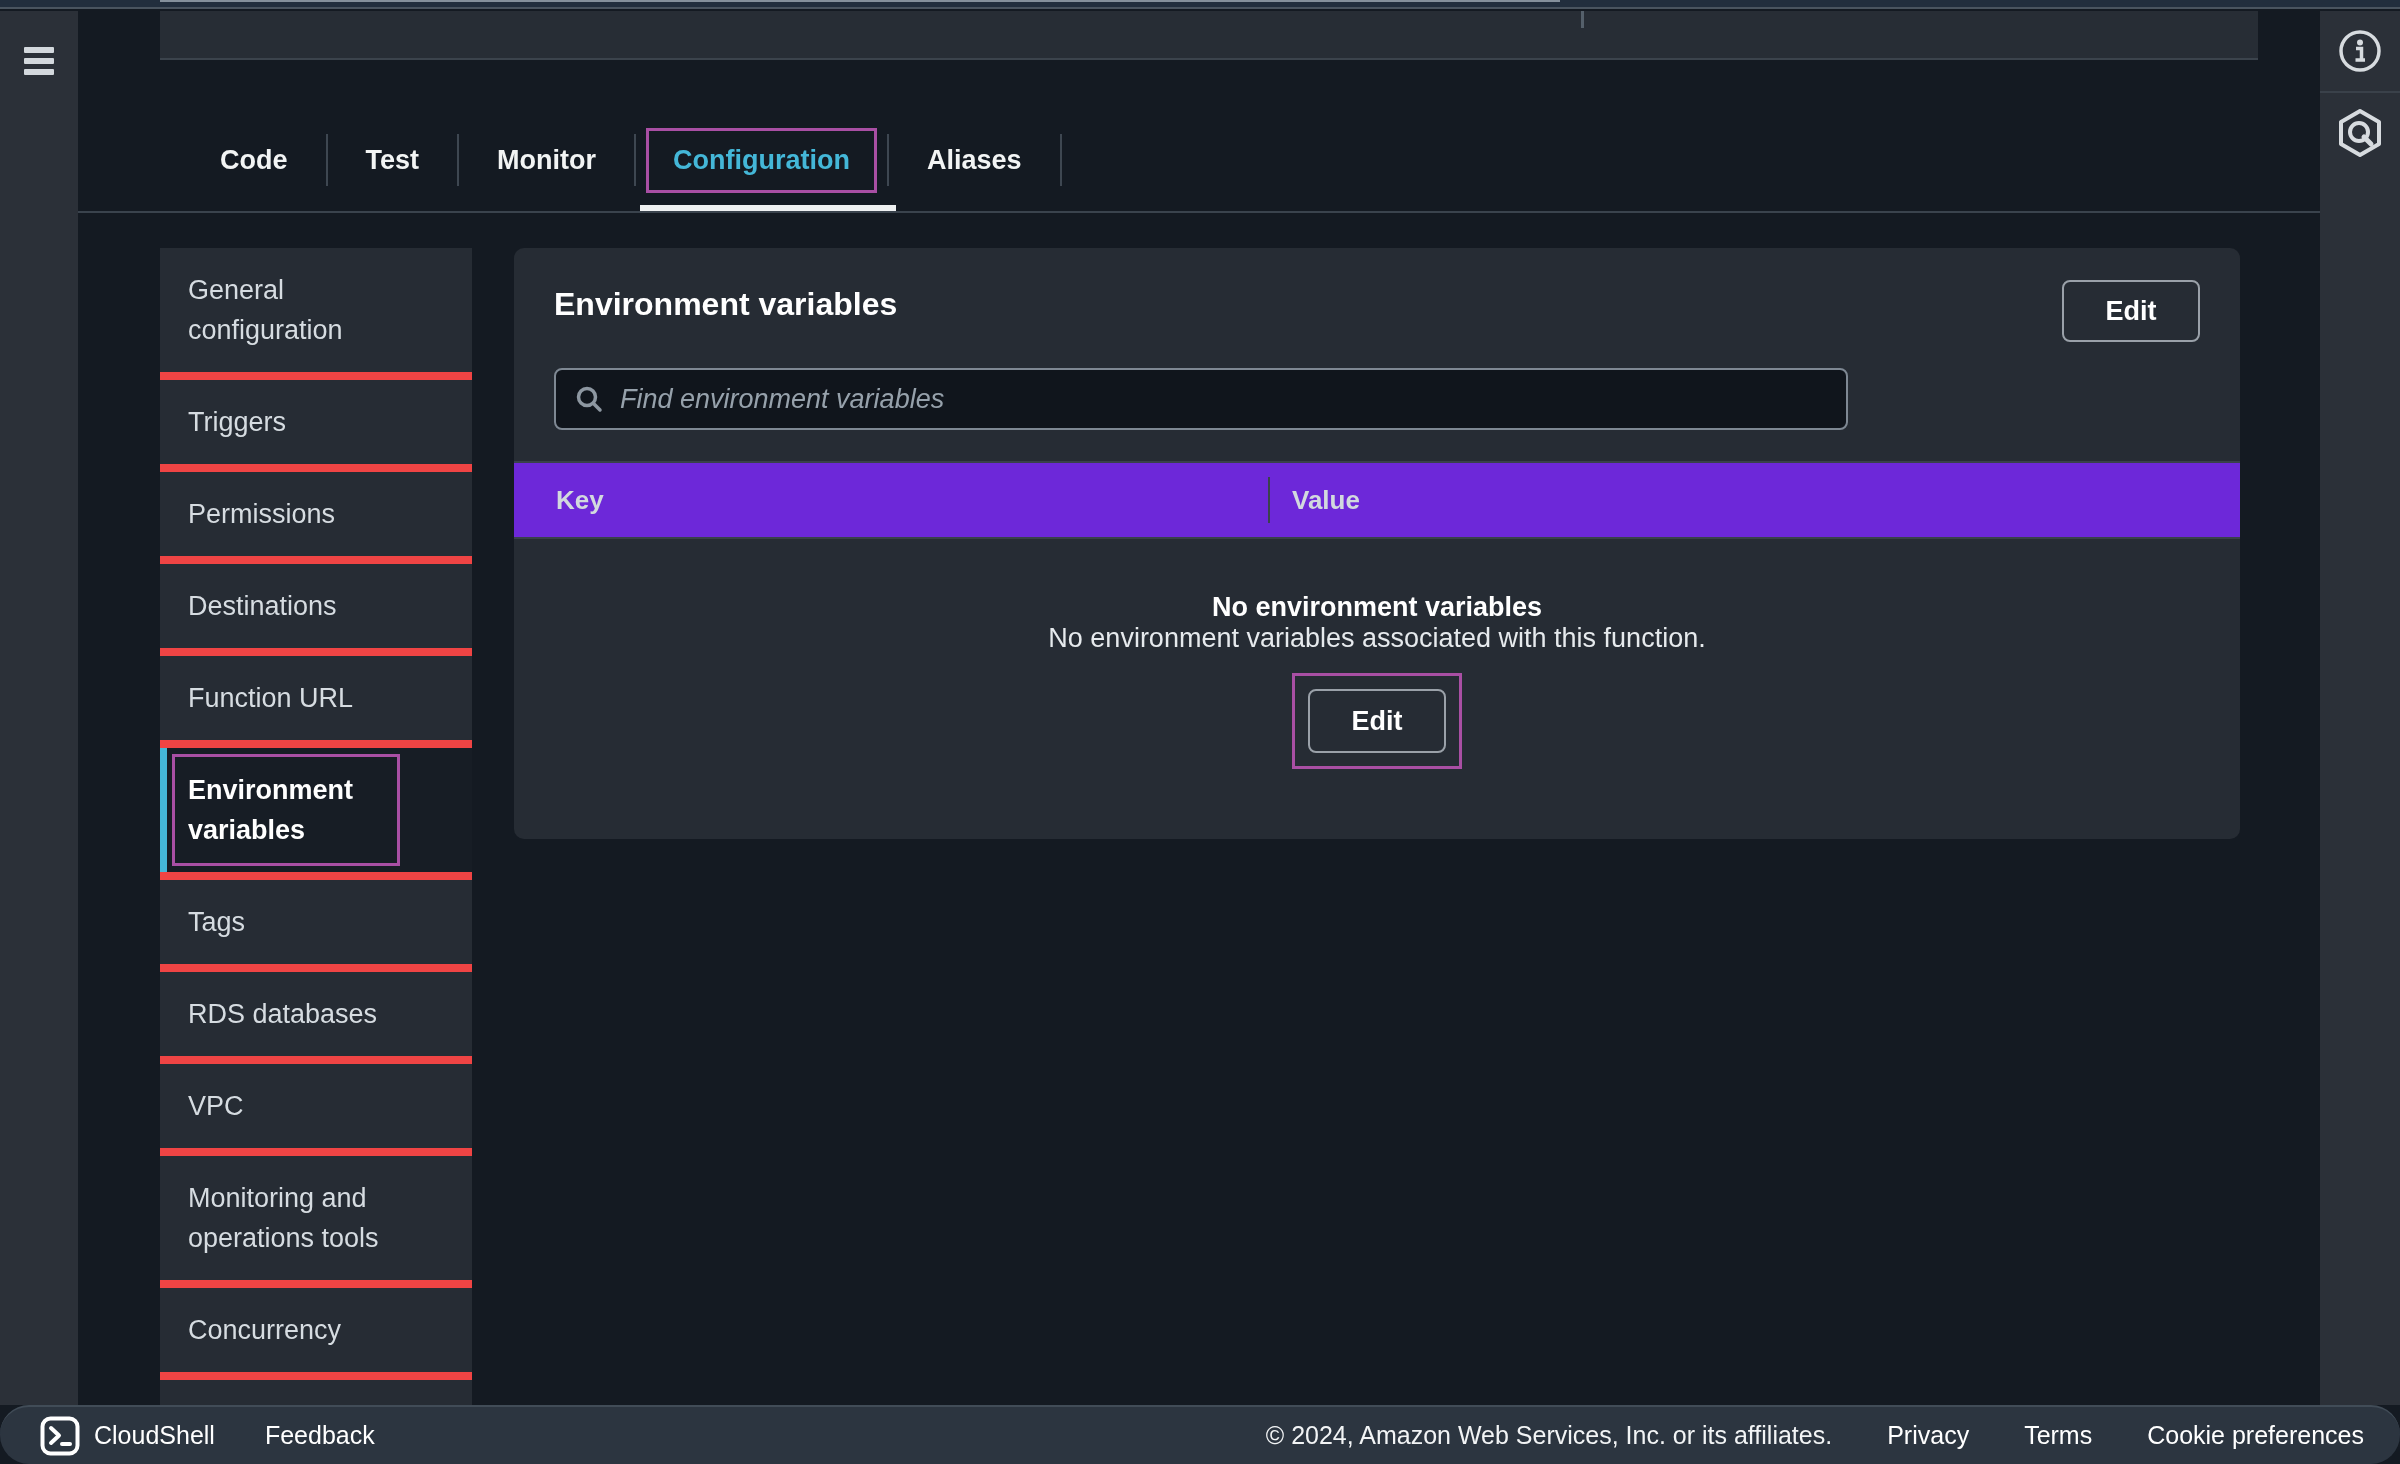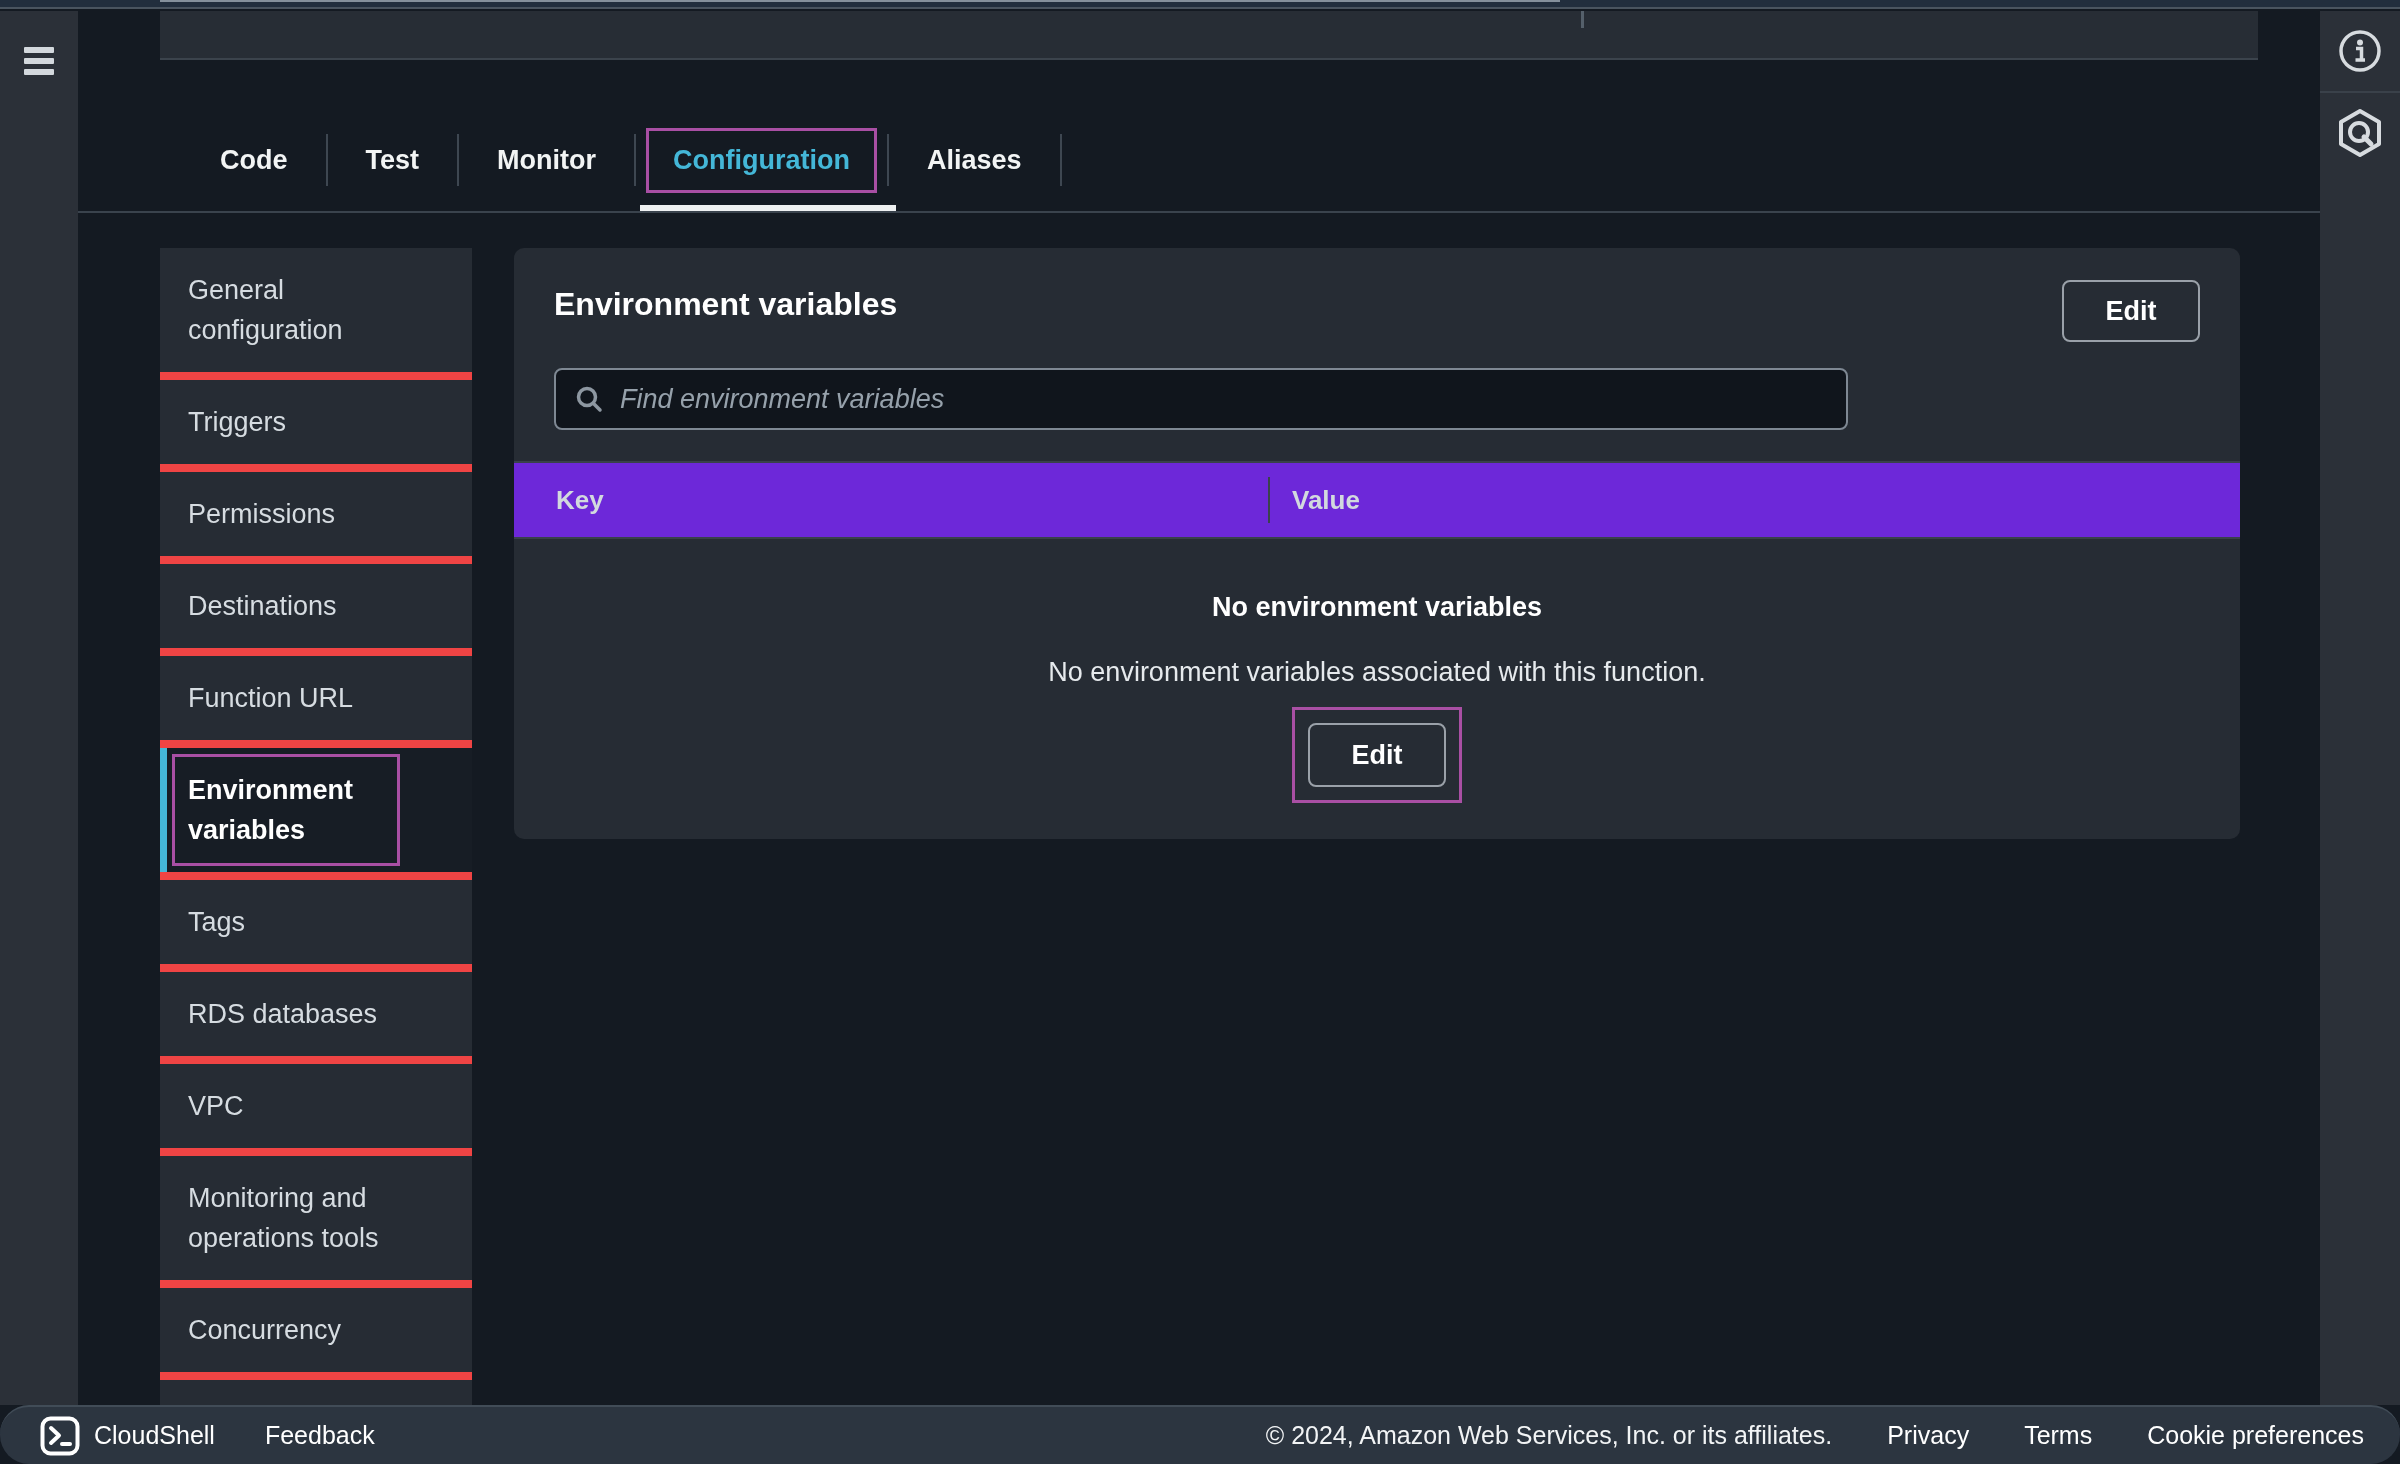--- a/index.html
+++ b/index.html
@@ -59,21 +59,21 @@
     font-size:27px; font-style:italic; color:#e3e8ec; font-family:"Liberation Sans", sans-serif; }
   .search input::placeholder { color:#96a1ab; font-style:italic; opacity:1; }
   .thead { position:absolute; left:0; top:213px; width:1726px; height:78px;
     background:#6d28d9; border-top:2px solid #39414b; border-bottom:2px solid #39414b;
     display:flex; align-items:center; }
   .th-key { width:754px; padding-left:42px; font-size:26px; font-weight:bold; color:#d2d9de; }
   .col-sep { width:2px; height:46px; background:#3a434d; }
   .th-value { padding-left:22px; font-size:26px; font-weight:bold; color:#d2d9de; }
   .empty { position:absolute; left:0; top:344px; width:1726px; text-align:center; }
   .empty-title { font-size:27px; font-weight:bold; color:#ffffff; }
-  .empty-desc { margin-top:34px; font-size:27px; color:#e6eaed; }
+  .empty-desc { font-size:27px; color:#e6eaed; }
   .focus-box { display:inline-block; margin-top:19px; border:3px solid #a94fa4; padding:13px; }
   .edit-bottom { width:138px; height:64px; }
   
   .footer { position:absolute; left:0; bottom:0; width:2400px; height:59px;
     background:#2c3540; border-top:2px solid #414c57; display:flex; align-items:center;
     padding:0 36px 0 40px; z-index:10; font-size:25px; color:#ffffff;border-radius:29px; }
   .footer .f-item { background:none; border:none; color:#ffffff; font-size:25px;
     font-family:"Liberation Sans", sans-serif; cursor:pointer; white-space:nowrap; }
   .f-cloudshell { display:flex; align-items:center; gap:14px; }
   .f-feedback { margin-left:50px; }

